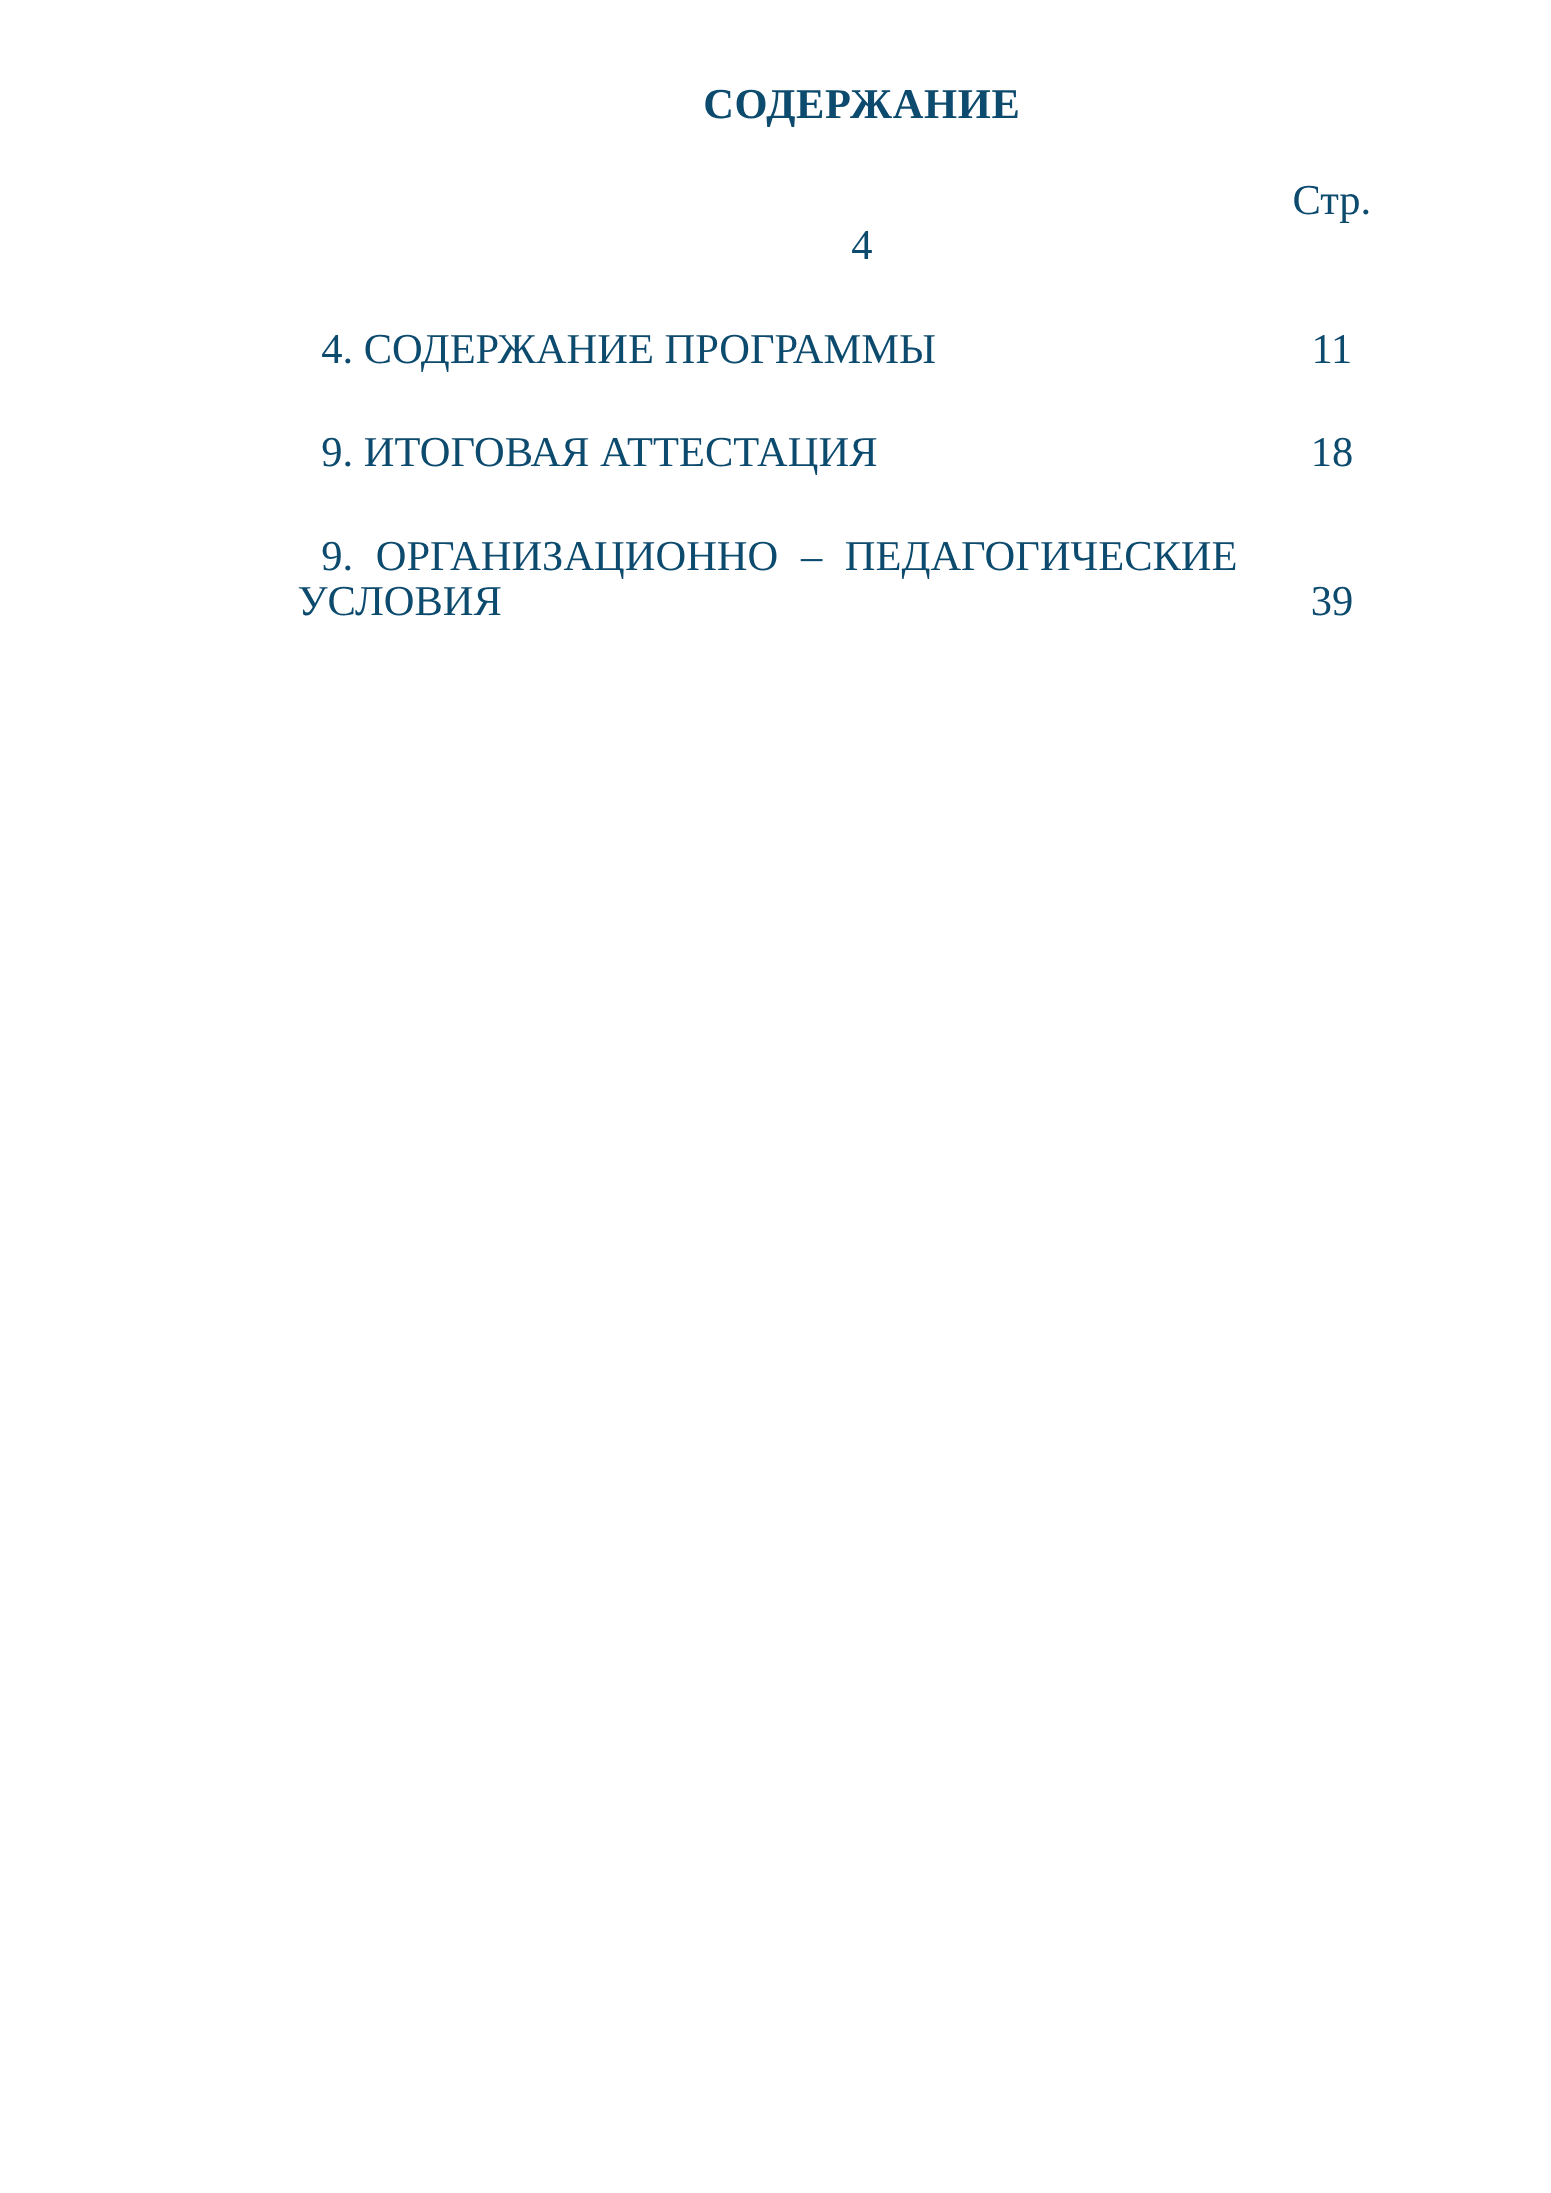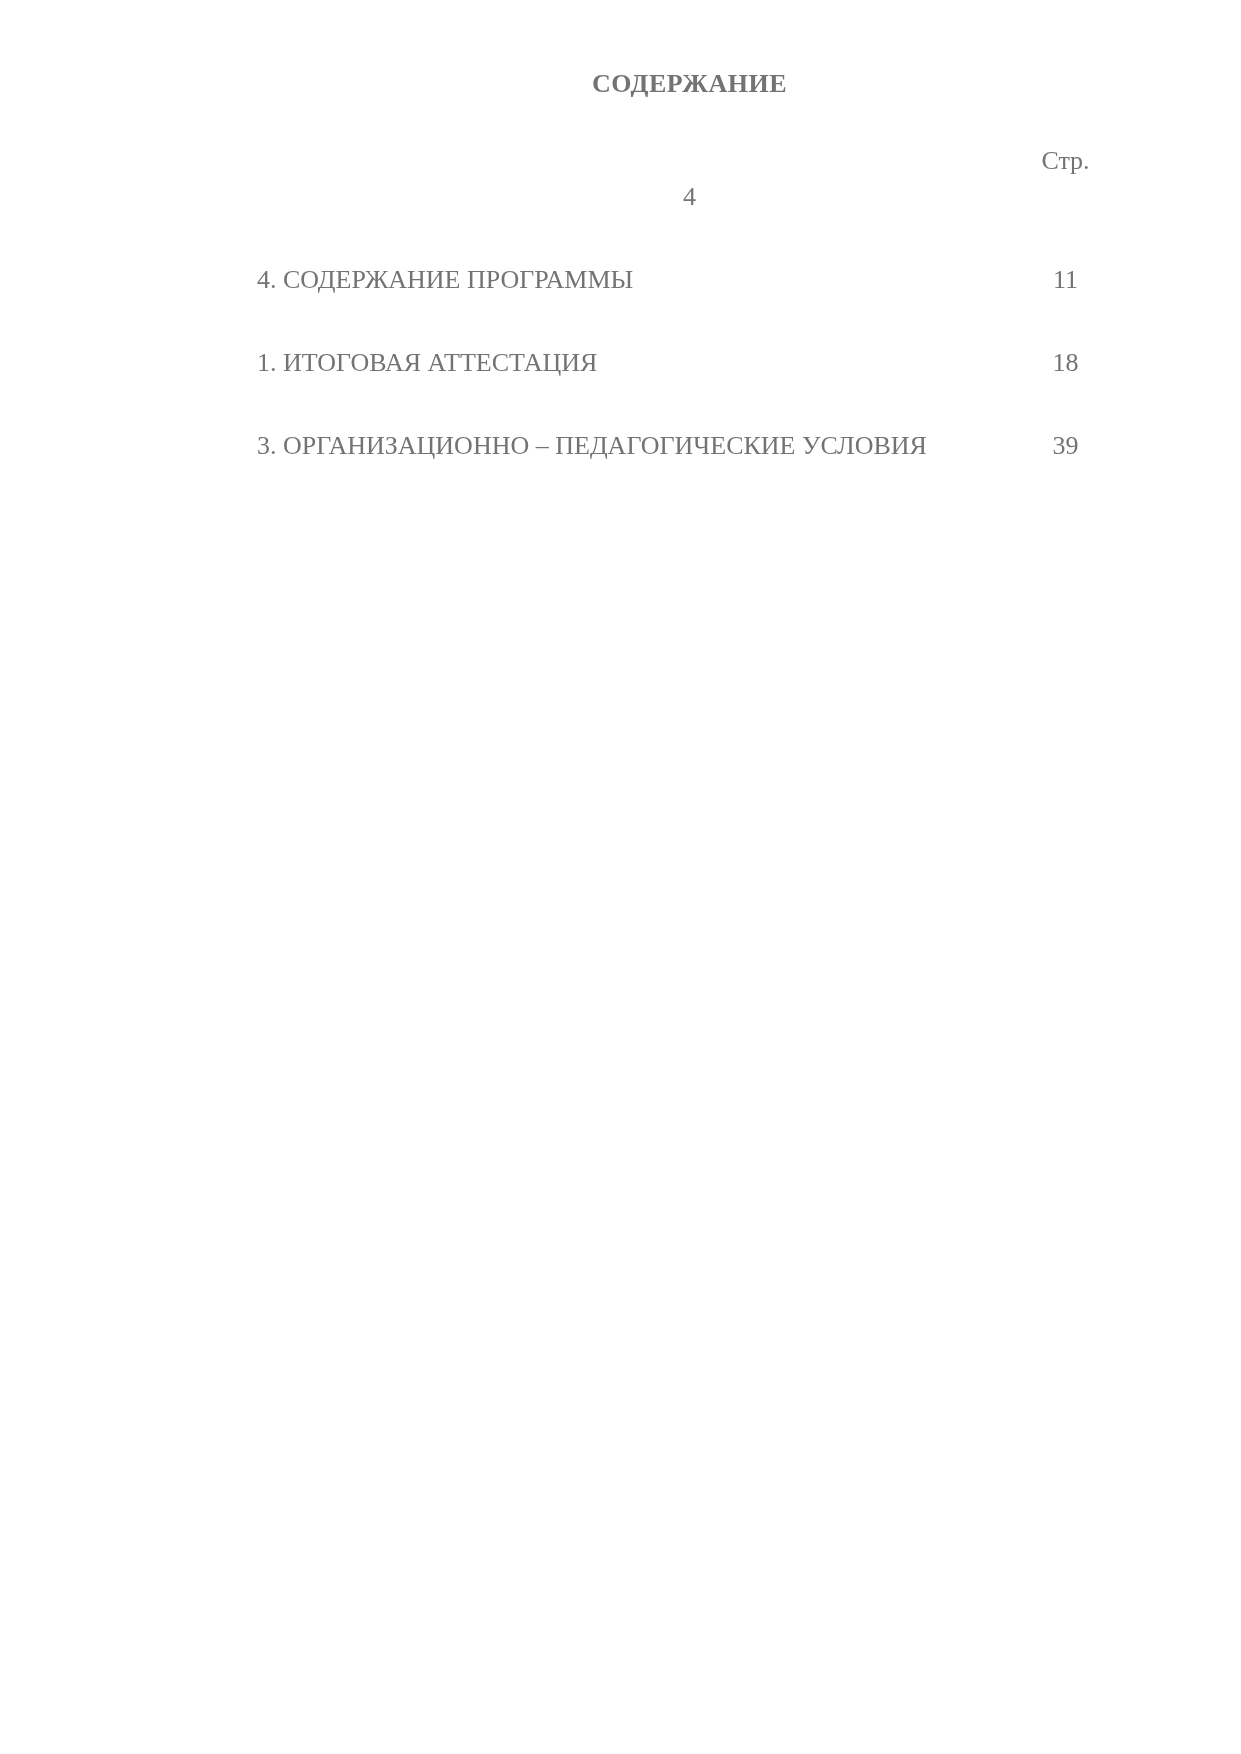--- a/index.html
+++ b/index.html
@@ -5,23 +5,23 @@
   html, body {
     margin: 0;
     padding: 0;
     background: #ffffff;
   }
   .page {
     position: relative;
     width: 1241px;
     height: 1754px;
     background: #ffffff;
-    color: #737373;
+    color: #0c4a6e;
     font-family: "Liberation Serif", "DejaVu Serif", serif;
-    font-size: 26px;
+    font-size: 34px;
     line-height: 36px;
     overflow: hidden;
     box-sizing: border-box;
     padding: 66px 100px 0 238px;
   }
   .doc-title {
     text-align: center;
     font-weight: bold;
     margin: 0 0 41px 0;
     letter-spacing: 0.5px;
@@ -72,23 +72,23 @@
     <div class="toc-row item-row">
       <div class="toc-page">4</div>
     </div>
 
     <div class="toc-row item-row">
       <div class="toc-text">4. СОДЕРЖАНИЕ ПРОГРАММЫ</div>
       <div class="toc-page">11</div>
     </div>
 
     <div class="toc-row item-row">
-      <div class="toc-text">1. ИТОГОВАЯ АТТЕСТАЦИЯ</div>
+      <div class="toc-text">9. ИТОГОВАЯ АТТЕСТАЦИЯ</div>
       <div class="toc-page">18</div>
     </div>
 
     <div class="toc-row item-row">
-      <div class="toc-text">3. ОРГАНИЗАЦИОННО – ПЕДАГОГИЧЕСКИЕ УСЛОВИЯ</div>
+      <div class="toc-text">9. ОРГАНИЗАЦИОННО – ПЕДАГОГИЧЕСКИЕ УСЛОВИЯ</div>
       <div class="toc-page">39</div>
     </div>
 
   </div>
 </div>
 
 </body></html>

